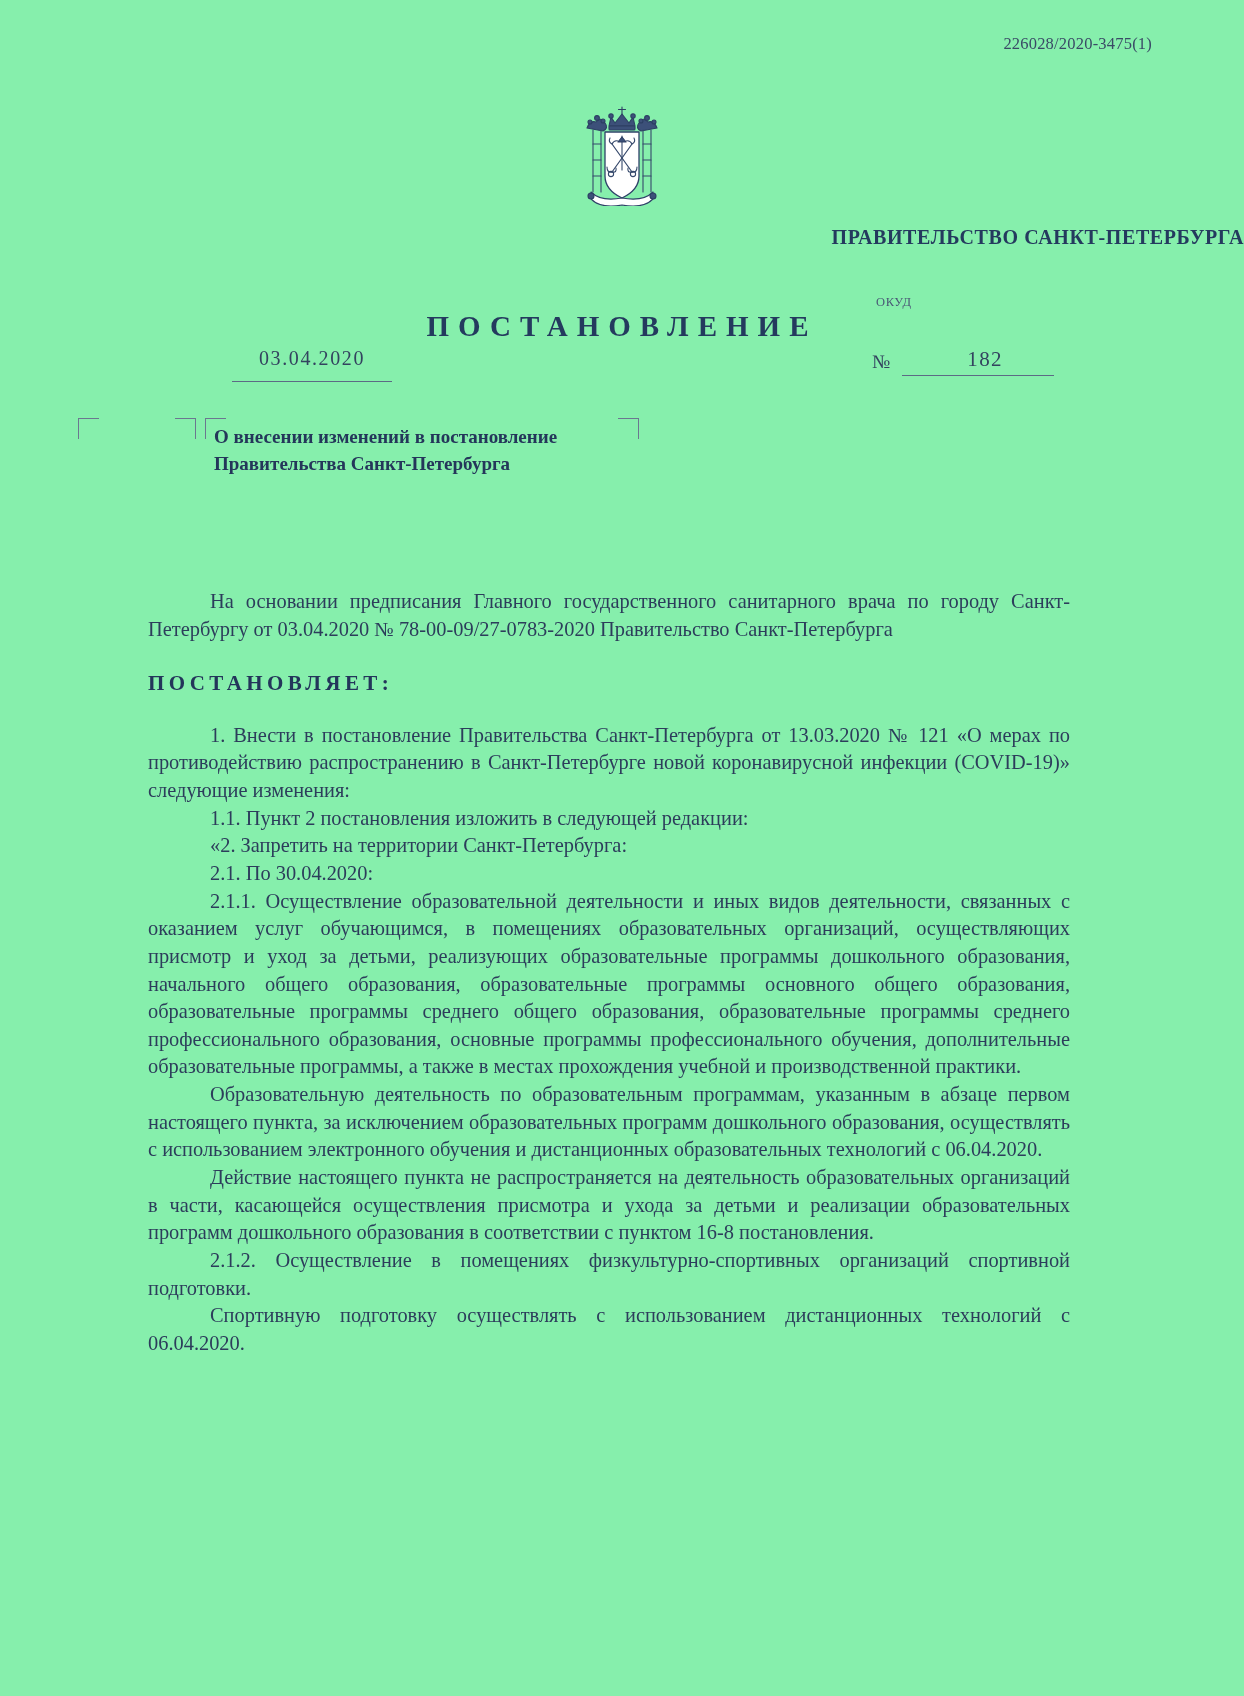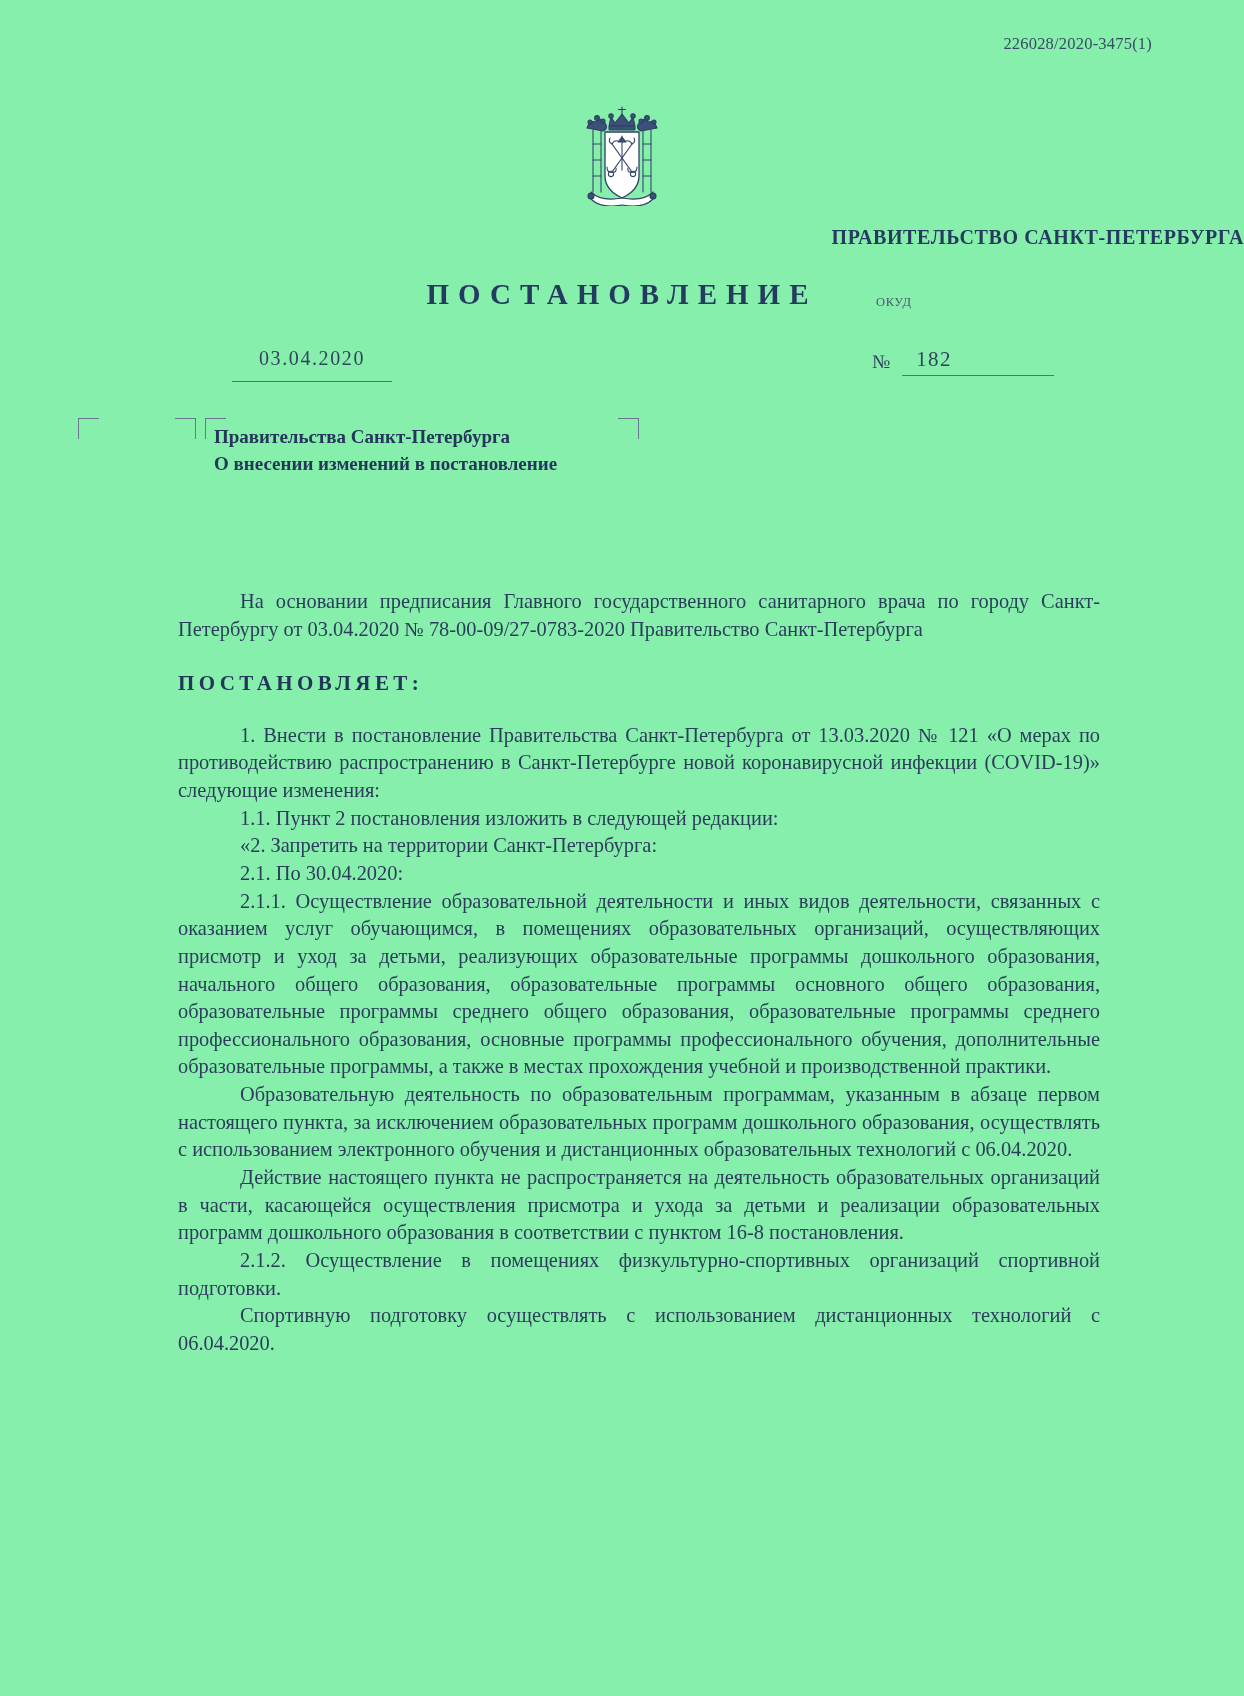--- a/index.html
+++ b/index.html
@@ -62,20 +62,21 @@
     width: 100%;
     text-align: center;
   }
   .doc-type {
     display: inline-block;
     font-size: 29px;
     font-weight: bold;
     letter-spacing: 9px;
     color: #243a5e;
     vertical-align: baseline;
+    margin-top: 32px;
   }
   .okud {
     position: absolute;
     top: 295px;
     left: 876px;
     font-size: 12.5px;
     letter-spacing: 0.6px;
     color: #4a5876;
   }
 
@@ -100,21 +101,21 @@
     align-items: flex-end;
   }
   .num-sign {
     font-size: 19px;
     color: #33435f;
     padding-right: 12px;
     padding-bottom: 3px;
   }
   .num-value {
     width: 152px;
-    text-align: left;
+    text-align: center;
     font-size: 21px;
     letter-spacing: 1.4px;
     color: #33435f;
     border-bottom: 1.3px solid #5c6a85;
     padding-bottom: 3px;
     padding-left: 14px;
     box-sizing: border-box;
   }
 
   
@@ -143,21 +144,20 @@
   
   .body {
     position: absolute;
     top: 588px;
     left: 148px;
     width: 922px;
     font-size: 20.4px;
     line-height: 1.355;
     text-align: justify;
     color: #2c3d5b;
-    margin-left: 30px;
   }
   .body p {
     margin: 0;
     text-indent: 62px;
     text-align: justify;
     text-justify: inter-word;
   }
   .resolve {
     margin: 26px 0 24px 0 !important;
     font-weight: bold;
@@ -235,22 +235,22 @@
     <span class="num-sign">№</span>
     <span class="num-value">182</span>
   </div>
 
   <div class="mark tl" style="top:418px; left:78px;"></div>
   <div class="mark tr" style="top:418px; left:175px;"></div>
   <div class="mark tl" style="top:418px; left:205px;"></div>
   <div class="mark tr" style="top:418px; left:618px;"></div>
 
   <div class="subject">
+    <div>О внесении изменений в постановление</div>
     <div>Правительства Санкт-Петербурга</div>
-    <div>О внесении изменений в постановление</div>
   </div>
 
   <div class="body">
     <p>На основании предписания Главного государственного санитарного врача по городу Санкт-Петербургу от 03.04.2020 № 78-00-09/27-0783-2020 Правительство Санкт-Петербурга</p>
 
     <p class="resolve">ПОСТАНОВЛЯЕТ:</p>
 
     <p>1. Внести в постановление Правительства Санкт-Петербурга от 13.03.2020 № 121 «О мерах по противодействию распространению в Санкт-Петербурге новой коронавирусной инфекции (COVID-19)» следующие изменения:</p>
     <p>1.1. Пункт 2 постановления изложить в следующей редакции:</p>
     <p>«2. Запретить на территории Санкт-Петербурга:</p>

